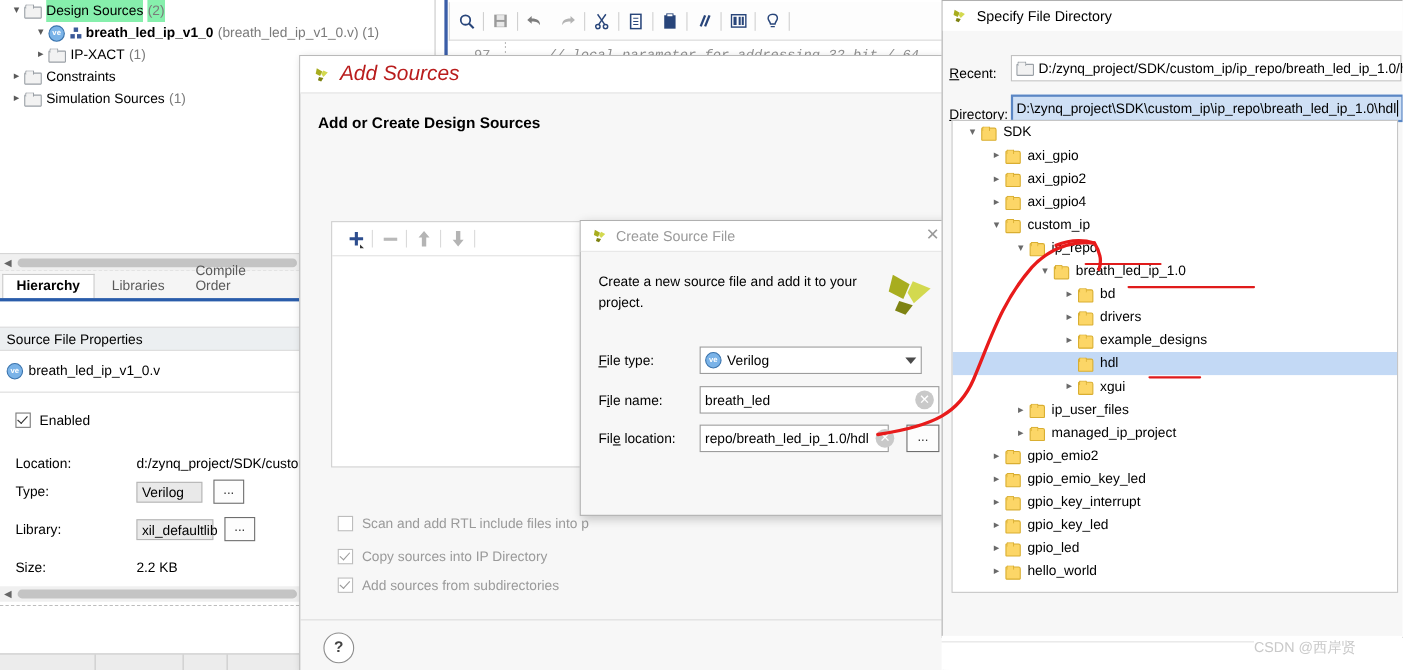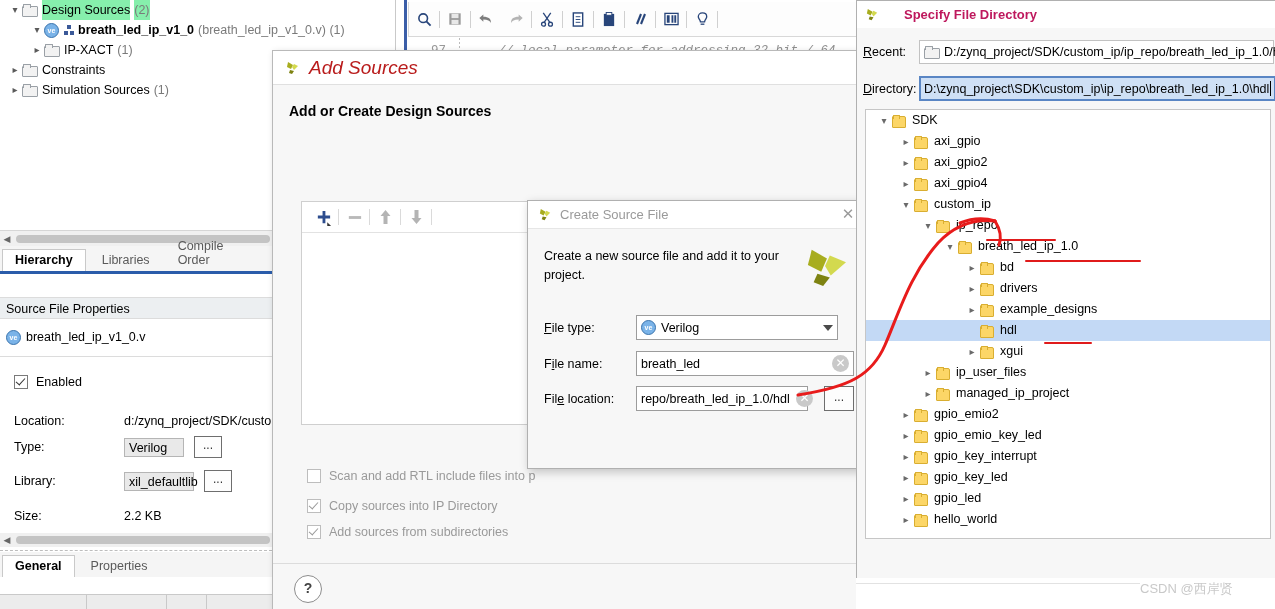--- a/index.html
+++ b/index.html
@@ -119,22 +119,22 @@
   .inp{height:25px;border:1px solid #9c9c9c;background:#fff;box-sizing:border-box;
        display:flex;align-items:center;padding:0 4px;font-size:12.5px;position:relative;}
   .clear-x{width:17px;height:17px;border-radius:50%;background:#c9c9c9;color:#fff;
        text-align:center;line-height:16px;font-size:12px;flex:none;}
   .caret{width:0;height:0;border-left:5px solid transparent;border-right:5px solid transparent;
        border-top:6px solid #4a4a4a;}
 
   
   #sfd{left:856px;top:0;width:419px;height:578px;background:#f7f7f7;border:1px solid #b0b0b0;}
   #sfd-title{height:27px;background:#fff;display:flex;align-items:center;padding-left:8px;}
-  #sfd-title .t{font-size:13px;color:#be185d;margin-left:24px;font-weight:bold;}
-  .sfd-row{position:absolute;left:6px;display:flex;align-items:center;font-size:12.5px;}
+  #sfd-title .t{font-size:13px;color:#000000;margin-left:8px;}
+  .sfd-row{position:absolute;left:6px;display:flex;align-items:flex-end;font-size:12.5px;margin-top:10px;}
   .sfd-lab{width:56px;}
   #recent-box{height:24px;border:1px solid #c2c2c2;background:#fff;display:flex;align-items:center;
      padding:0 4px;box-sizing:border-box;font-size:12.5px;}
   #dir-box{height:25px;border:2px solid #5a86c4;background:#cfe0f5;display:flex;align-items:center;
      padding:0 3px;box-sizing:border-box;font-size:12.5px;}
   #dir-caret{width:1px;height:15px;background:#000;margin-left:1px;}
   #sfd-tree{position:absolute;left:8px;top:108px;width:404px;height:428px;background:#fff;
      border:1px solid #c6c6c6;overflow:hidden;}
   .ftree-row{height:21px;line-height:21px;display:flex;align-items:center;white-space:nowrap;font-size:12.5px;}
   .ftw{display:inline-block;width:16px;text-align:center;color:#6a6a6a;font-size:10px;flex:none;}
@@ -241,24 +241,20 @@
     <span class="prop-label">Size:</span>
     <span>2.2 KB</span>
   </div>
 
   <div class="abs" id="prop-hscroll">
     <span class="sb-arrow">◀</span>
     <span class="sb-thumb"></span>
   </div>
   <div class="abs dashed-sep" style="left:0;top:550px;width:272px;"></div>
 
-  <div class="abs tabbar" id="tabs-general">
-    <span class="tab active">General</span>
-    <span class="tab">Properties</span>
-  </div>
 
   <div class="abs" id="bottom-table">
     <span class="cell" style="left:0;width:86px"></span>
     <span class="cell" style="left:86px;width:80px"></span>
     <span class="cell" style="left:166px;width:40px"></span>
     <span class="cell" style="left:206px;width:66px"></span>
   </div>
 </div>
 <div class="abs" id="left-vsep"></div>
 

